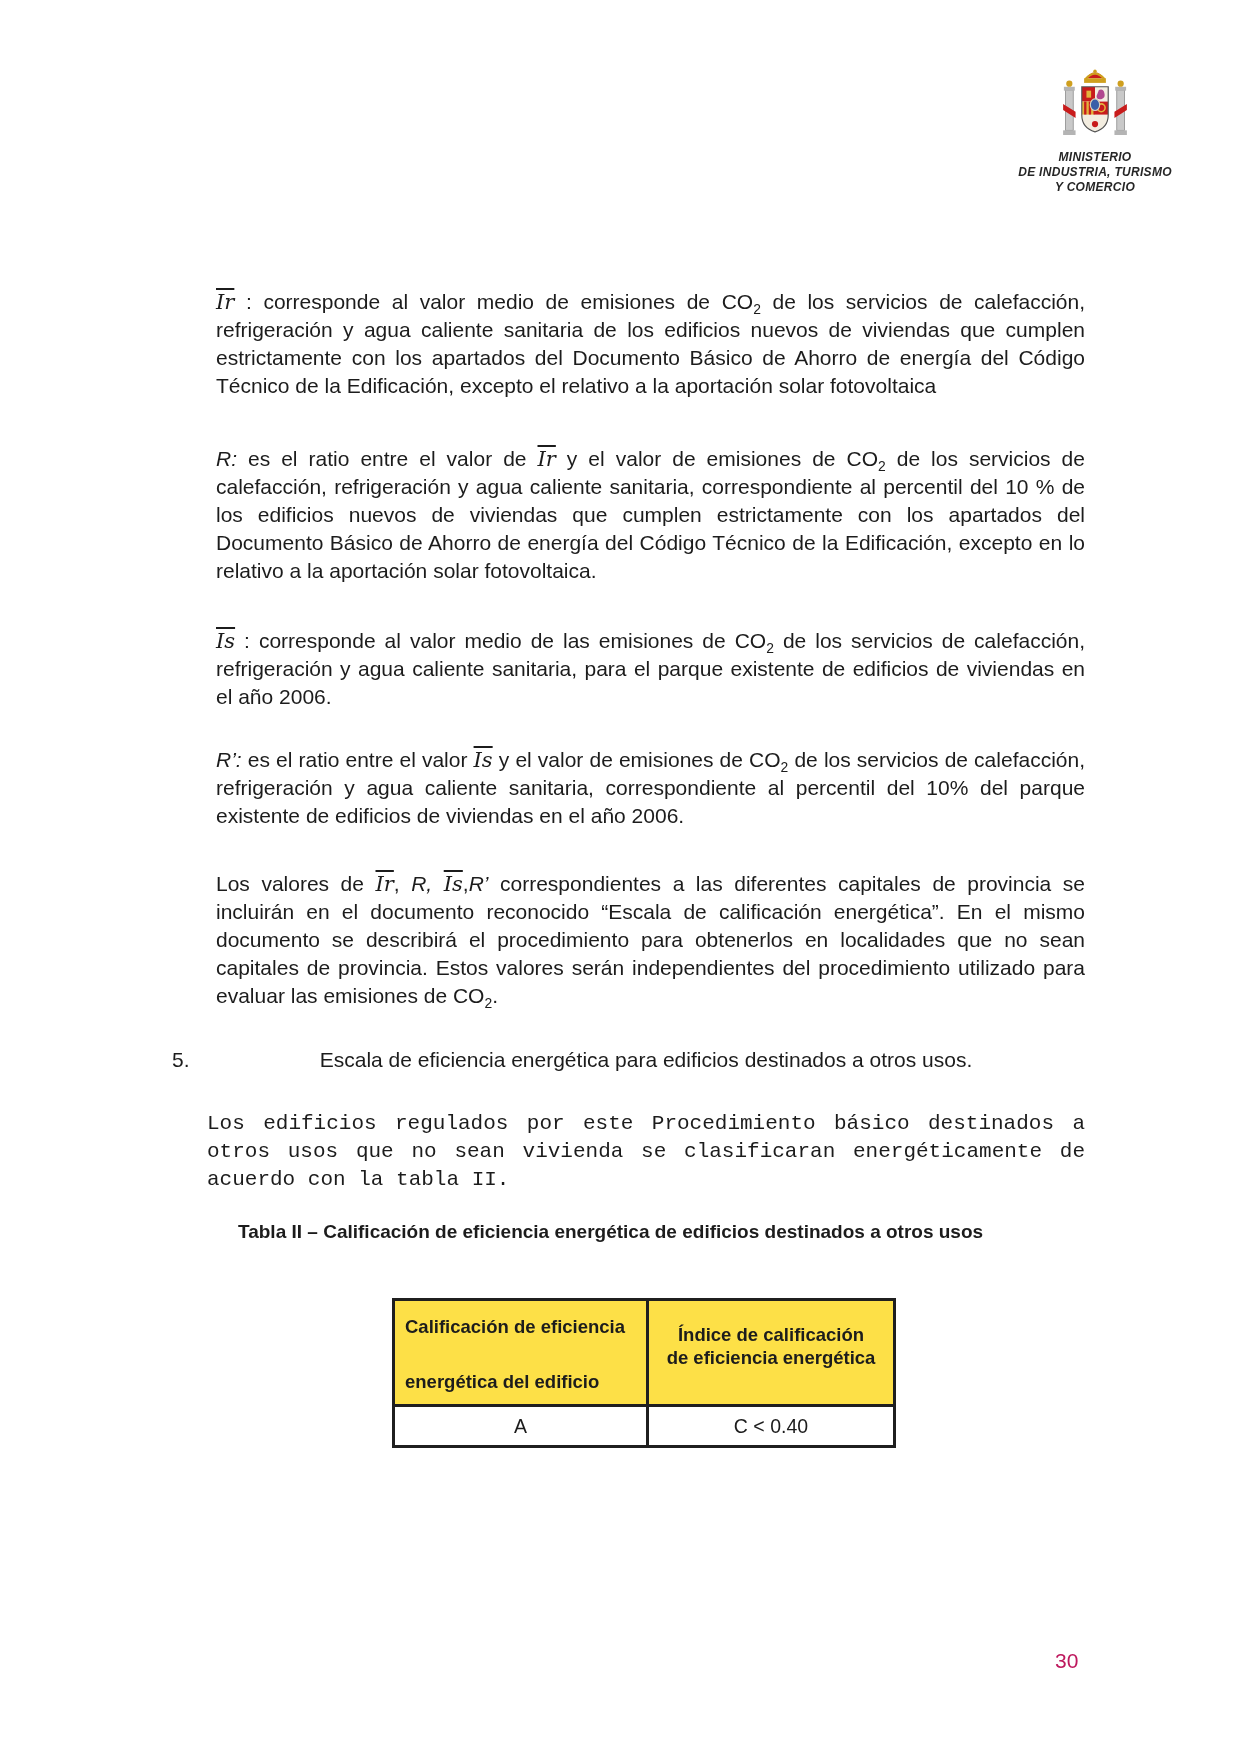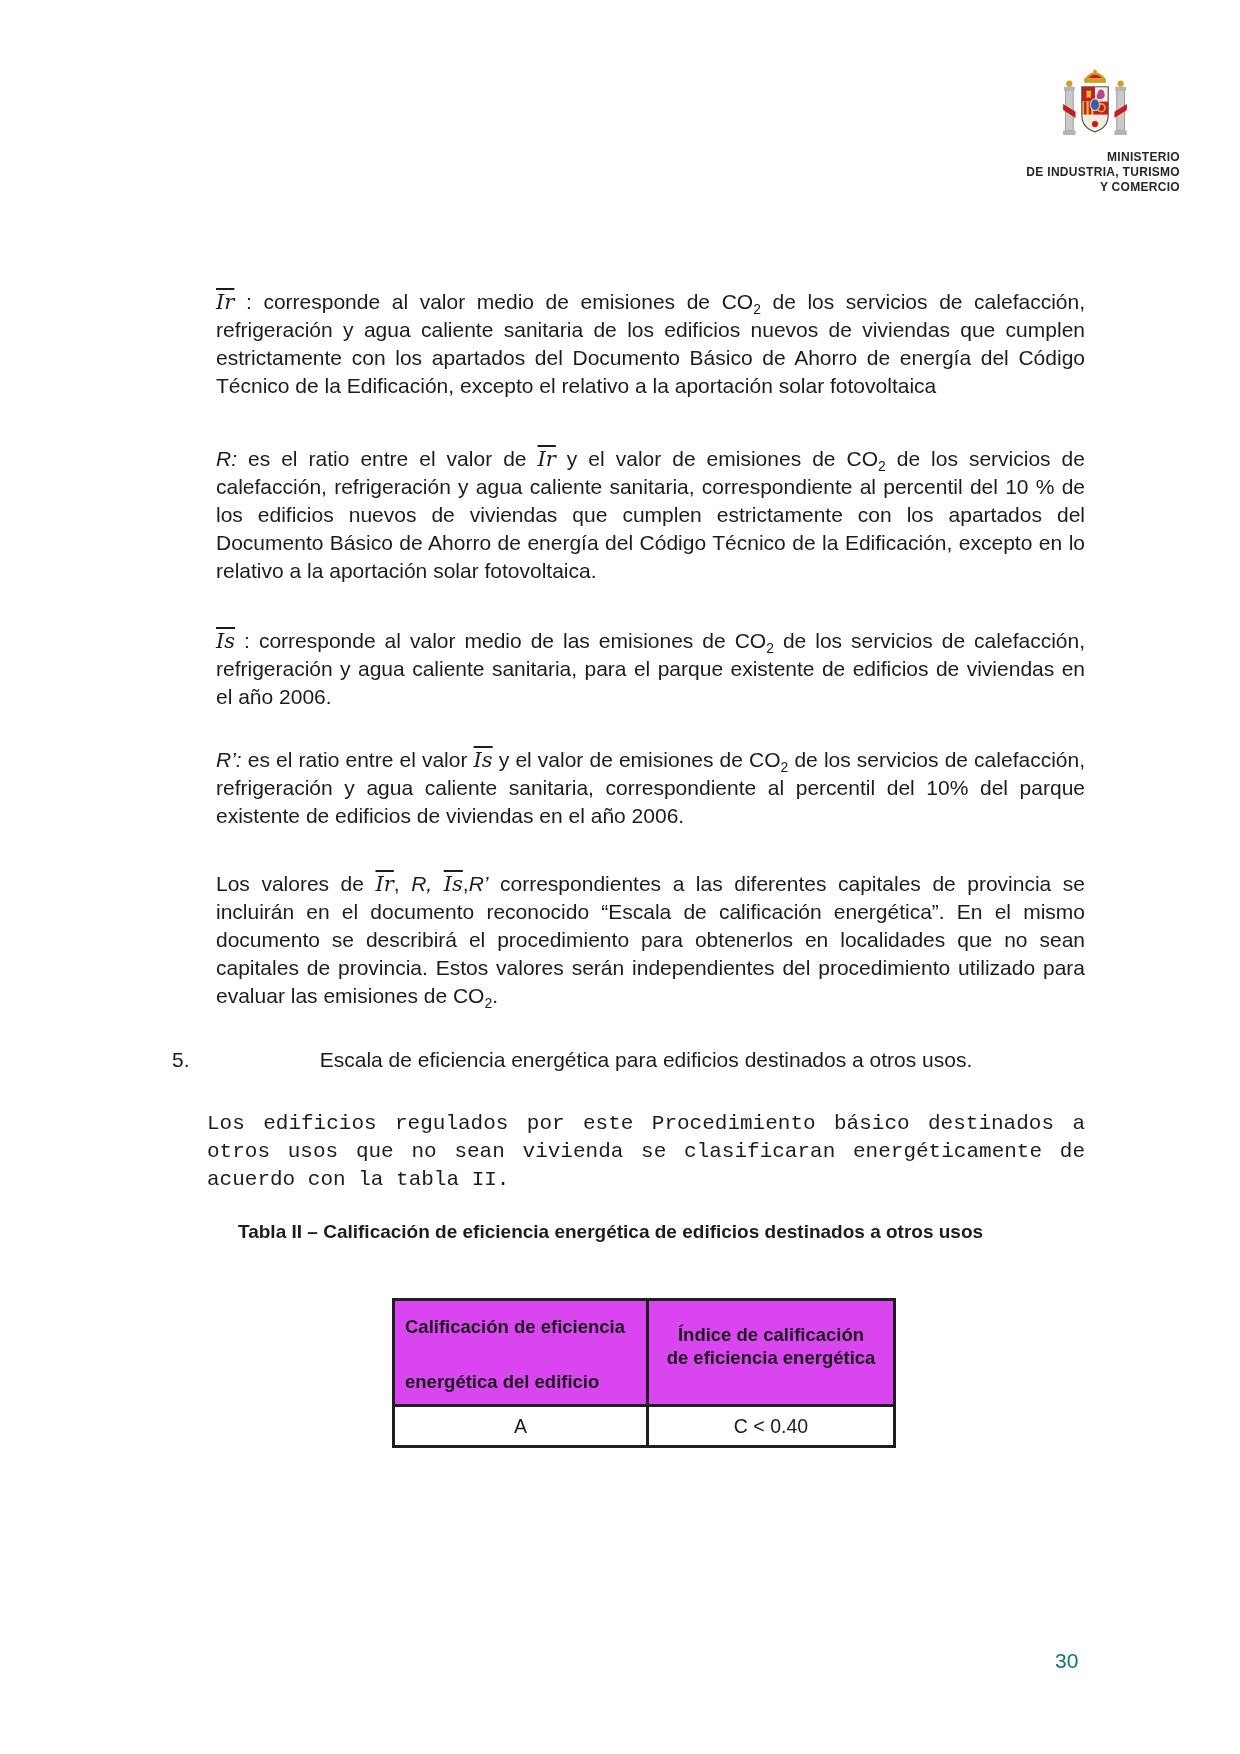--- a/index.html
+++ b/index.html
@@ -7,21 +7,21 @@
     position:relative;
     width:1240px; height:1754px;
     margin:0 auto;
     background:#ffffff;
     font-family:"Liberation Sans", sans-serif;
     color:#1c1c1c;
     overflow:hidden;
   }
 
   
-  .logo { position:absolute; top:68px; left:1010px; width:170px; text-align:right; }
+  .logo { position:absolute; top:68px; left:1010px; width:170px; text-align:center;font-style:italic; }
   .arms { display:block; margin:0 auto 4px auto; }
   .m-line { font-size:12px; font-weight:bold; line-height:15px; letter-spacing:.3px; color:#262626; white-space:nowrap; }
 
   
   .content { position:absolute; left:172px; top:248px; width:913px; font-size:21px; line-height:28px; }
   .p-center { text-align:center; }
   .p-just   { text-align:justify; margin-left:44px; margin-top:40px; }
   .mt45 { margin-top:45px; } .mt42 { margin-top:42px; } .mt35 { margin-top:35px; }
   .mt40 { margin-top:40px; }
 
@@ -35,30 +35,30 @@
   .h5-num  { width:35px; flex:none; }
   .h5-text { flex:1;text-align:center; }
 
   .p7 { text-align:justify; margin-left:35px; margin-top:36px;font-family:Liberation Mono, monospace; }
 
   
   .tcaption { margin-top:26px; margin-left:66px; font-size:19px; font-weight:bold; line-height:24px; }
   table.ratings { margin-top:54px; margin-left:220px; border-collapse:collapse; table-layout:fixed; }
   table.ratings th, table.ratings td { border:3px solid #1f1f1f; }
   table.ratings th {
-    background:#d946ef; font-size:18.5px; line-height:23px; font-weight:bold;
+    background:#fde047; font-size:18.5px; line-height:23px; font-weight:bold;
     height:95px; padding:4px 2px; vertical-align:middle; white-space:nowrap;
   }
   th.c1 { width:247px; }
   th.c2 { width:240px; }
   .h-col1 { display:flex; flex-direction:column; justify-content:space-between; height:78px; padding:4px 8px 2px 8px; text-align:left; }
   .h-col2 { text-align:center; padding-bottom:14px; }
   table.ratings td { height:36px; text-align:center; font-size:19.5px; background:#fff; }
 
-  .pageno { position:absolute; left:1055px; top:1649px; font-size:21px; color:#0f766e; }
+  .pageno { position:absolute; left:1055px; top:1649px; font-size:21px; color:#be185d; }
 </style>
 </head>
 <body>
 
 <div class="page">
 
   <div class="logo">
     <svg class="arms" width="70" height="78" viewBox="0 0 90 100">
 
       <path d="M33,13 Q45,-2 57,13 Z" fill="#c81b1b"></path>

